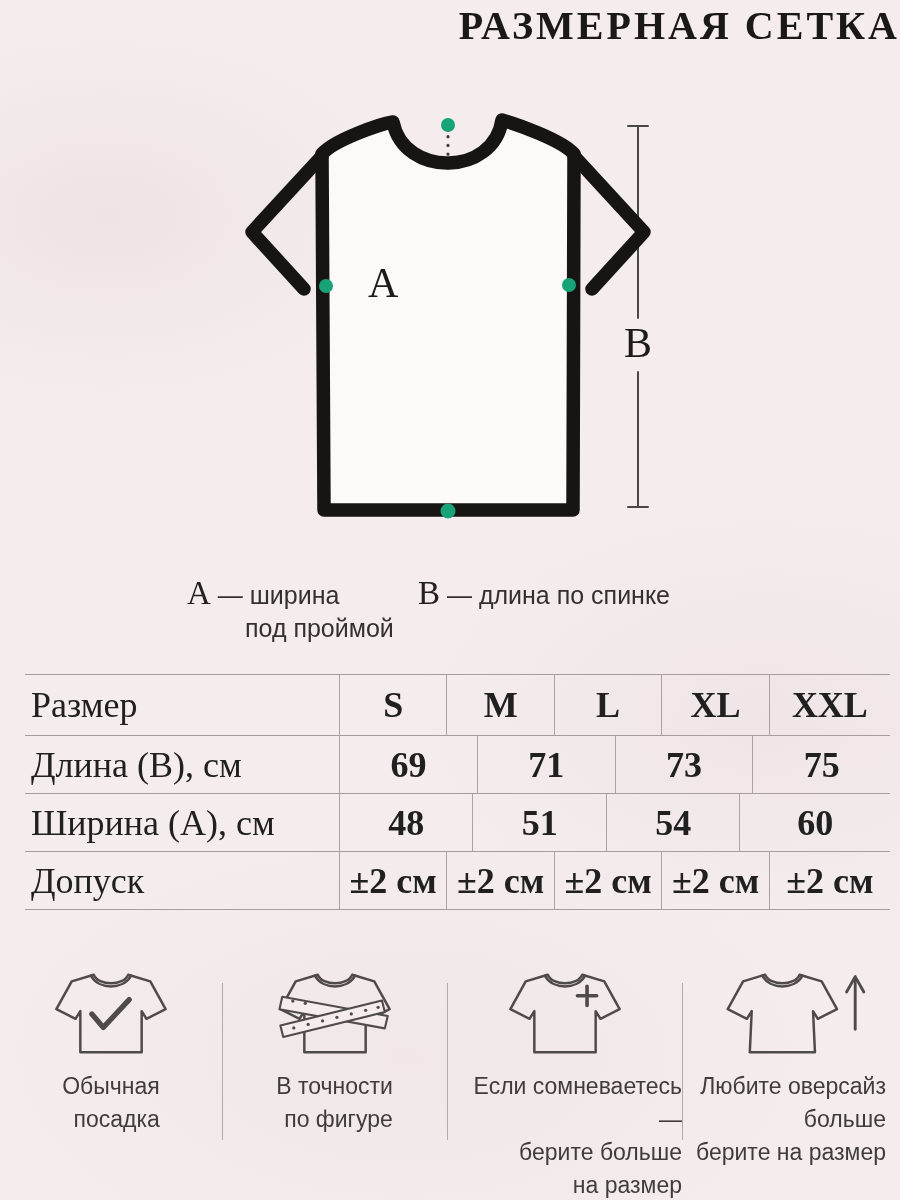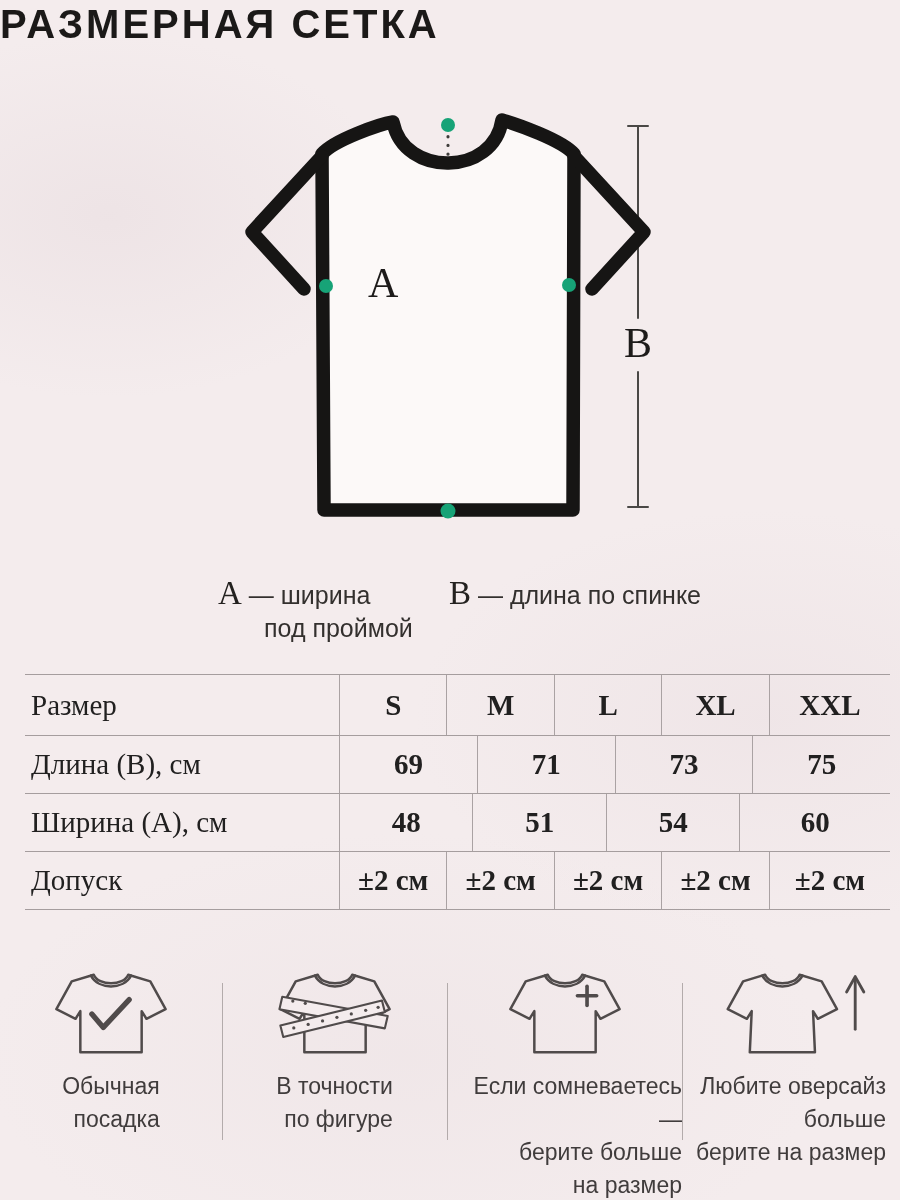--- a/index.html
+++ b/index.html
@@ -7,42 +7,42 @@
     position:relative;width:900px;height:1200px;overflow:hidden;
     background:#f4eced;
     background-image:
       radial-gradient(420px 260px at 12% 18%, rgba(226,212,216,.35), rgba(226,212,216,0) 70%),
       radial-gradient(500px 300px at 85% 60%, rgba(228,214,218,.30), rgba(228,214,218,0) 70%),
       radial-gradient(600px 320px at 45% 88%, rgba(231,219,222,.30), rgba(231,219,222,0) 70%);
     font-family:"Liberation Sans", sans-serif;
     color:#262322;
   }
   .title{
-    position:absolute;top:2px;left:0;width:900px;text-align:left;
-    font-family:Liberation Sans, sans-serif;font-size:40px;font-weight:600;
+    position:absolute;top:2px;left:0;width:900px;text-align:right;
+    font-family:Liberation Serif, serif;font-size:40px;font-weight:600;
     letter-spacing:3px;color:#1b1918;
   }
   .diagram-svg{position:absolute;left:220px;top:92px;width:460px;height:436px;}
   .dim-label{
     position:absolute;font-family:"Liberation Serif", serif;
     font-size:42px;color:#1d1b1a;line-height:1;
   }
   .lbl-a{left:368px;top:262px;}
   .lbl-b{left:624px;top:322px;}
-  .legend-line{position:absolute;white-space:nowrap;margin-left:31px;}
+  .legend-line{position:absolute;white-space:nowrap;}
   .legend-letter{font-family:"Liberation Serif", serif;font-size:33px;color:#23211f;}
   .legend-text{font-family:"Liberation Sans", sans-serif;font-size:25px;color:#33302e;}
   .leg-a1{left:187px;top:575px;}
-  .leg-a2{left:233px;top:614px;}
+  .leg-a2{left:245px;top:614px;}
   .leg-b1{left:418px;top:575px;}
 
   .size-table{
     position:absolute;left:25px;top:674px;width:865px;
     border-top:1px solid #a59d9e;border-bottom:1px solid #a59d9e;
-    font-family:"Liberation Serif", serif;font-size:29px;color:#212020;
+    font-family:"Liberation Serif", serif;font-size:36px;color:#212020;
   }
   .trow{display:flex;height:57px;border-bottom:1px solid #a59d9e;}
   .trow.head{height:60px;}
   .trow:last-child{border-bottom:none;}
   .cell{display:flex;align-items:center;}
   .cell.lab{width:314px;padding-left:6px;box-sizing:border-box;}
   .cell.val{flex:1;justify-content:center;border-left:1px solid #aaa2a3;font-weight:600;}
   .cell.val.wide{flex:1.13;}
   .trow.head .cell.val{font-weight:600;}
 

